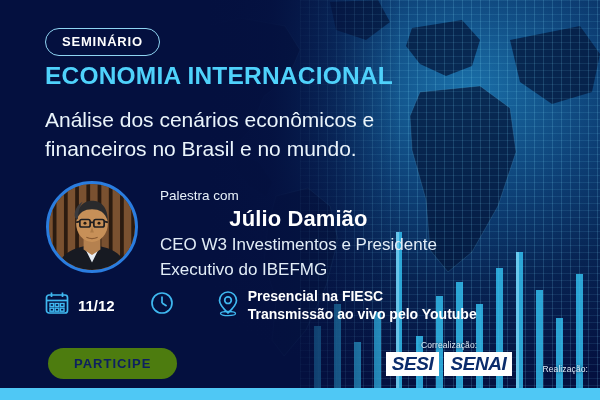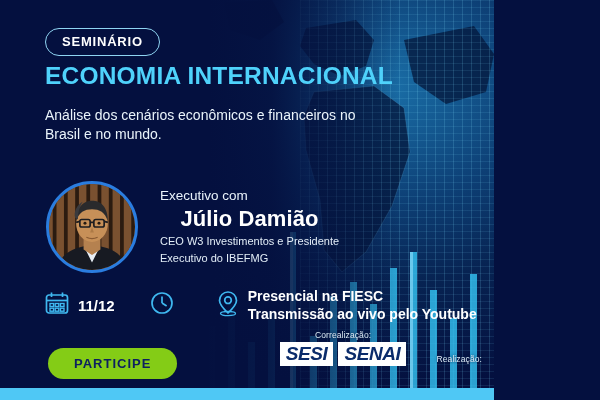--- a/index.html
+++ b/index.html
@@ -6,21 +6,21 @@
   html,body { width:600px; height:400px; }
   body {
     font-family:"Liberation Sans", sans-serif;
     background:#04103f;
     overflow:hidden;
     position:relative;
   }
 
   #banner {
     position:absolute; inset:0;
-    width:494px; height:400px;
+    width:600px; height:400px;
     overflow:hidden;
     background:#04103f;
   }
 
   
   .bg-base {
     position:absolute; inset:0;
     background:
       radial-gradient(ellipse 380px 300px at 78% 22%, #1a6fa8 0%, #0d3f75 38%, #072352 65%, #04103f 100%),
       linear-gradient(90deg,#04103f 0%,#04103f 46%,#062a5c 62%,#0b4c86 82%,#0e5e9c 100%);
@@ -80,64 +80,64 @@
     position:absolute; left:45px; top:62px;
     color:#4fd2fb;
     font-size:24.5px; font-weight:bold;
     letter-spacing:.2px;
     white-space:nowrap;
   }
 
   .subtitle {
     position:absolute; left:45px; top:106px;
     color:#eaf4fb;
-    font-size:14px; font-weight:400;
+    font-size:21px; font-weight:400;
     line-height:1.38;
     width:330px;
   }
 
   
   .speaker-photo {
     position:absolute; left:46px; top:181px;
     width:92px; height:92px;
     border-radius:50%;
     border:3px solid #2a7de0;
     overflow:hidden;
     background:#6b4428;
   }
   .speaker-photo svg { width:100%; height:100%; display:block; }
 
   .speaker-text { position:absolute; left:160px; top:188px; }
   .sp-pre   { color:#e9f2fa; font-size:13.5px; line-height:1.25; }
   .sp-name  { color:#ffffff; font-size:22px; font-weight:bold; line-height:1.2; margin-top:1px; letter-spacing:.1px;text-align:center; }
-  .sp-role  { color:#e2edf7; font-size:11px; line-height:1.33; margin-top:2px; }
+  .sp-role  { color:#e2edf7; font-size:17px; line-height:1.33; margin-top:2px; }
 
   
   .inforow { position:absolute; left:44px; top:287px; display:flex; align-items:center; gap:0; }
   .info-item { display:flex; align-items:center; }
   .info-ico { flex:0 0 auto; display:block; }
   .info-txt { color:#ffffff; font-weight:bold; font-size:15px; white-space:nowrap; }
   .info-txt.small { font-size:14px; line-height:1.3; }
 
   
   .participe {
     position:absolute; left:48px; top:348px;
-    background:#84cc16;
+    background:#4d7c0f;
     color:#0d2060;
     font-size:13px; font-weight:bold;
     letter-spacing:1px;
     padding:9px 26px;
     border-radius:18px;
     border:none;
     line-height:1;
     cursor:pointer;
   }
 
   
-  .logos { position:absolute; right:12px; top:330px; display:flex; align-items:flex-end; gap:30px; }
+  .logos { position:absolute; right:12px; top:340px; display:flex; align-items:flex-end; gap:30px; }
   .logo-group { text-align:center; }
   .logo-cap {
     color:#dceaf5; font-size:8.5px; margin-bottom:2px;
     text-shadow:0 0 3px rgba(0,20,60,.9);
     letter-spacing:.1px;
   }
   .logo-row { display:flex; gap:5px; }
   .logo-box {
     background:#ffffff;
     color:#0b2c6b;
@@ -262,21 +262,21 @@
           <ellipse cx="38.5" cy="42" rx="1.6" ry="1.5" fill="#241a12"></ellipse>
           <ellipse cx="53.5" cy="42" rx="1.6" ry="1.5" fill="#241a12"></ellipse>
 
           <path d="M46,46 L44,52 L48,52 Z" fill="#ad7a46"></path>
           <path d="M40,57 Q46,60 52,57" stroke="#8a5a32" stroke-width="1.4" fill="none"></path>
         </g>
       </svg>
     </div>
 
     <div class="speaker-text">
-      <div class="sp-pre">Executivo com</div>
+      <div class="sp-pre">Palestra com</div>
       <div class="sp-name">Júlio Damião</div>
       <div class="sp-role">CEO W3 Investimentos e Presidente</div>
       <div class="sp-role">Executivo do IBEFMG</div>
     </div>
 
     <div class="inforow">
 
       <div class="info-item" style="margin-right:34px;">
         <span class="info-ico" style="margin-right:8px;">
           <svg width="26" height="26" viewBox="0 0 26 26" fill="none" stroke="#3fb8f0" stroke-width="1.7">

